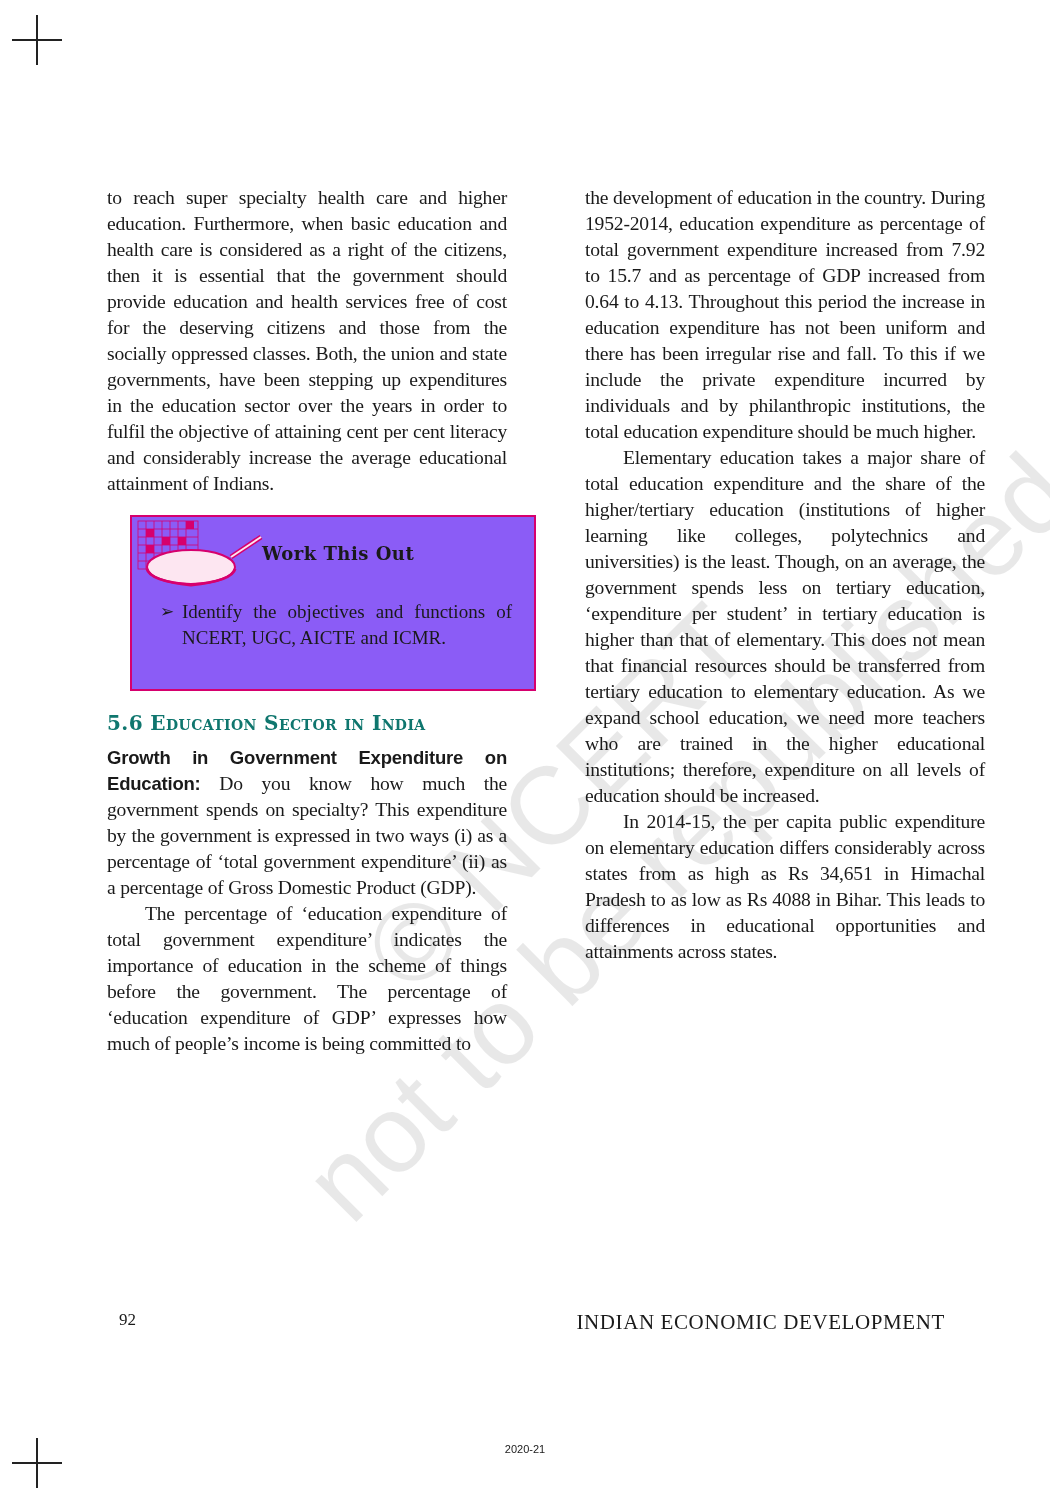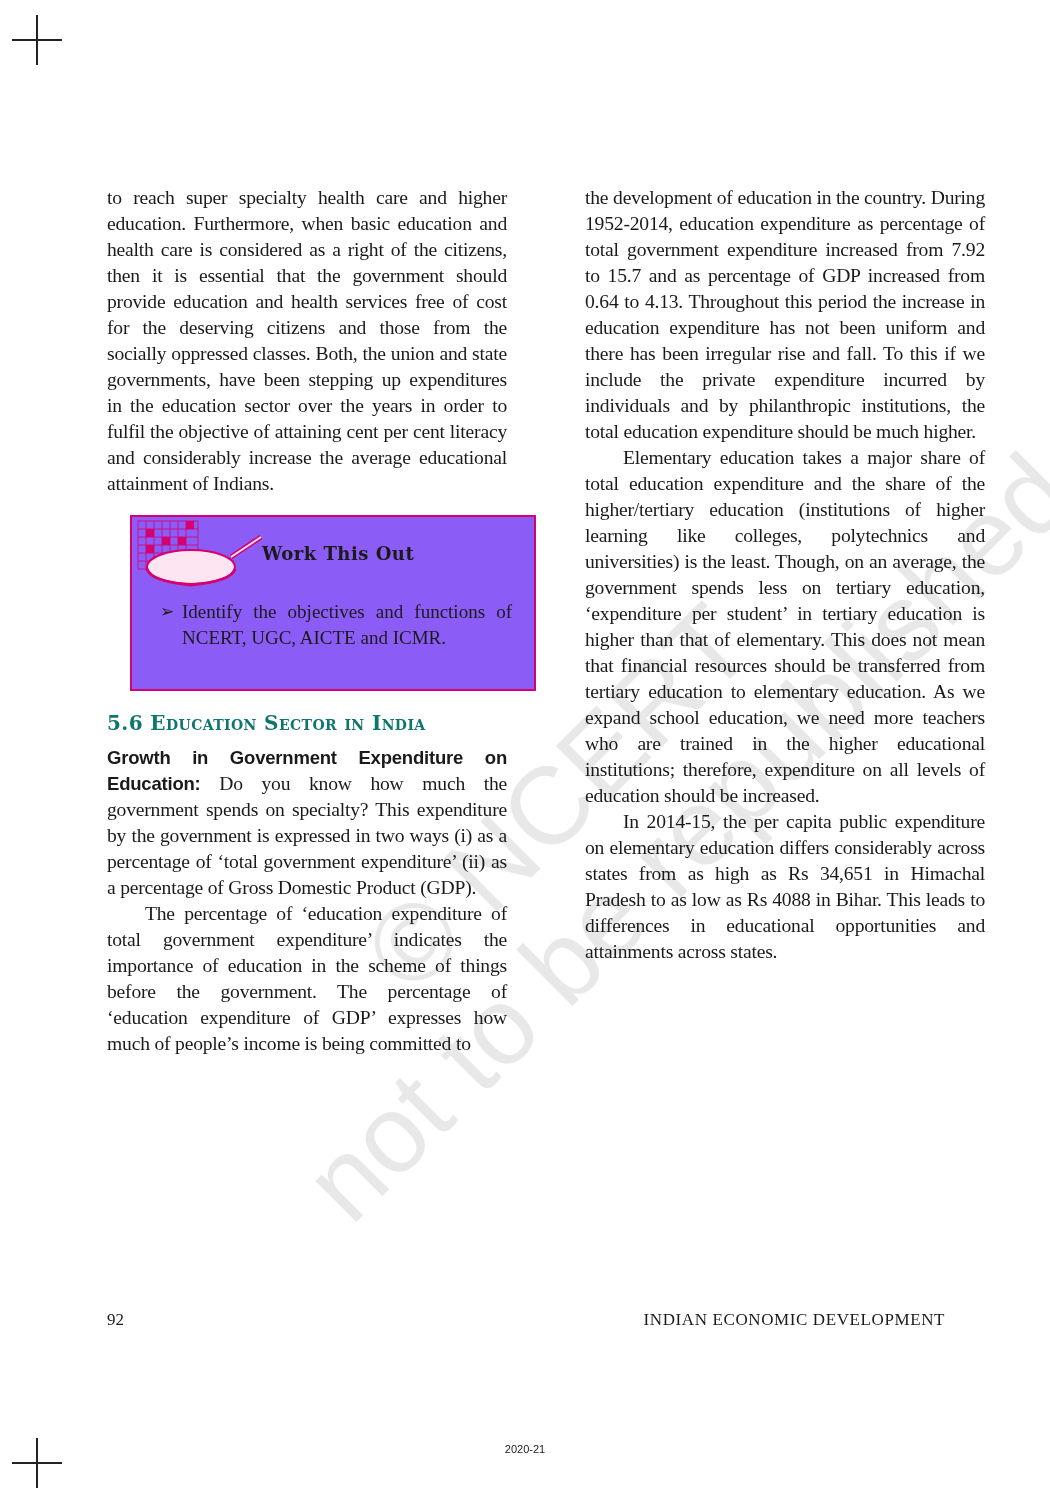--- a/index.html
+++ b/index.html
@@ -39,23 +39,23 @@
     padding-left: 22px; text-align: justify;
   }
   .wto .bullet { position: absolute; left: 0; top: 0; font-size: 17px; }
 
   .section-head {
     margin: 20px 0 10px 0; color: #0f766e; font-weight: bold; font-size: 20px;
     font-family: "DejaVu Serif", serif; font-variant: small-caps; letter-spacing: 0.4px;
   }
   .bold-lead { font-weight: bold; font-family: Liberation Sans, sans-serif; font-size: 18.5px; }
 
-  .footer-page { position: absolute; left: 107px; top: 1310px; font-size: 17px;
+  .footer-page { position: absolute; left: 119px; top: 1310px; font-size: 17px;
     font-family: "Liberation Serif", serif; }
-  .footer-book { position: absolute; right: 105px; top: 1310px; font-size: 17px;
+  .footer-book { position: absolute; right: 105px; top: 1310px; font-size: 21px;
     font-family: "Liberation Serif", serif; letter-spacing: 0.6px; }
   .year { position: absolute; left: 0; right: 0; top: 1443px; text-align: center;
     font-family: "Liberation Sans", sans-serif; font-size: 11px; }
 
   .watermark {
     position: absolute; left: 150px; top: 720px; width: 900px;
     transform: rotate(-45deg); transform-origin: center;
     color: rgba(0,0,0,0.09); font-family: "Liberation Sans", sans-serif;
     font-size: 110px; line-height: 120px; text-align: center; pointer-events: none;
     white-space: nowrap;

